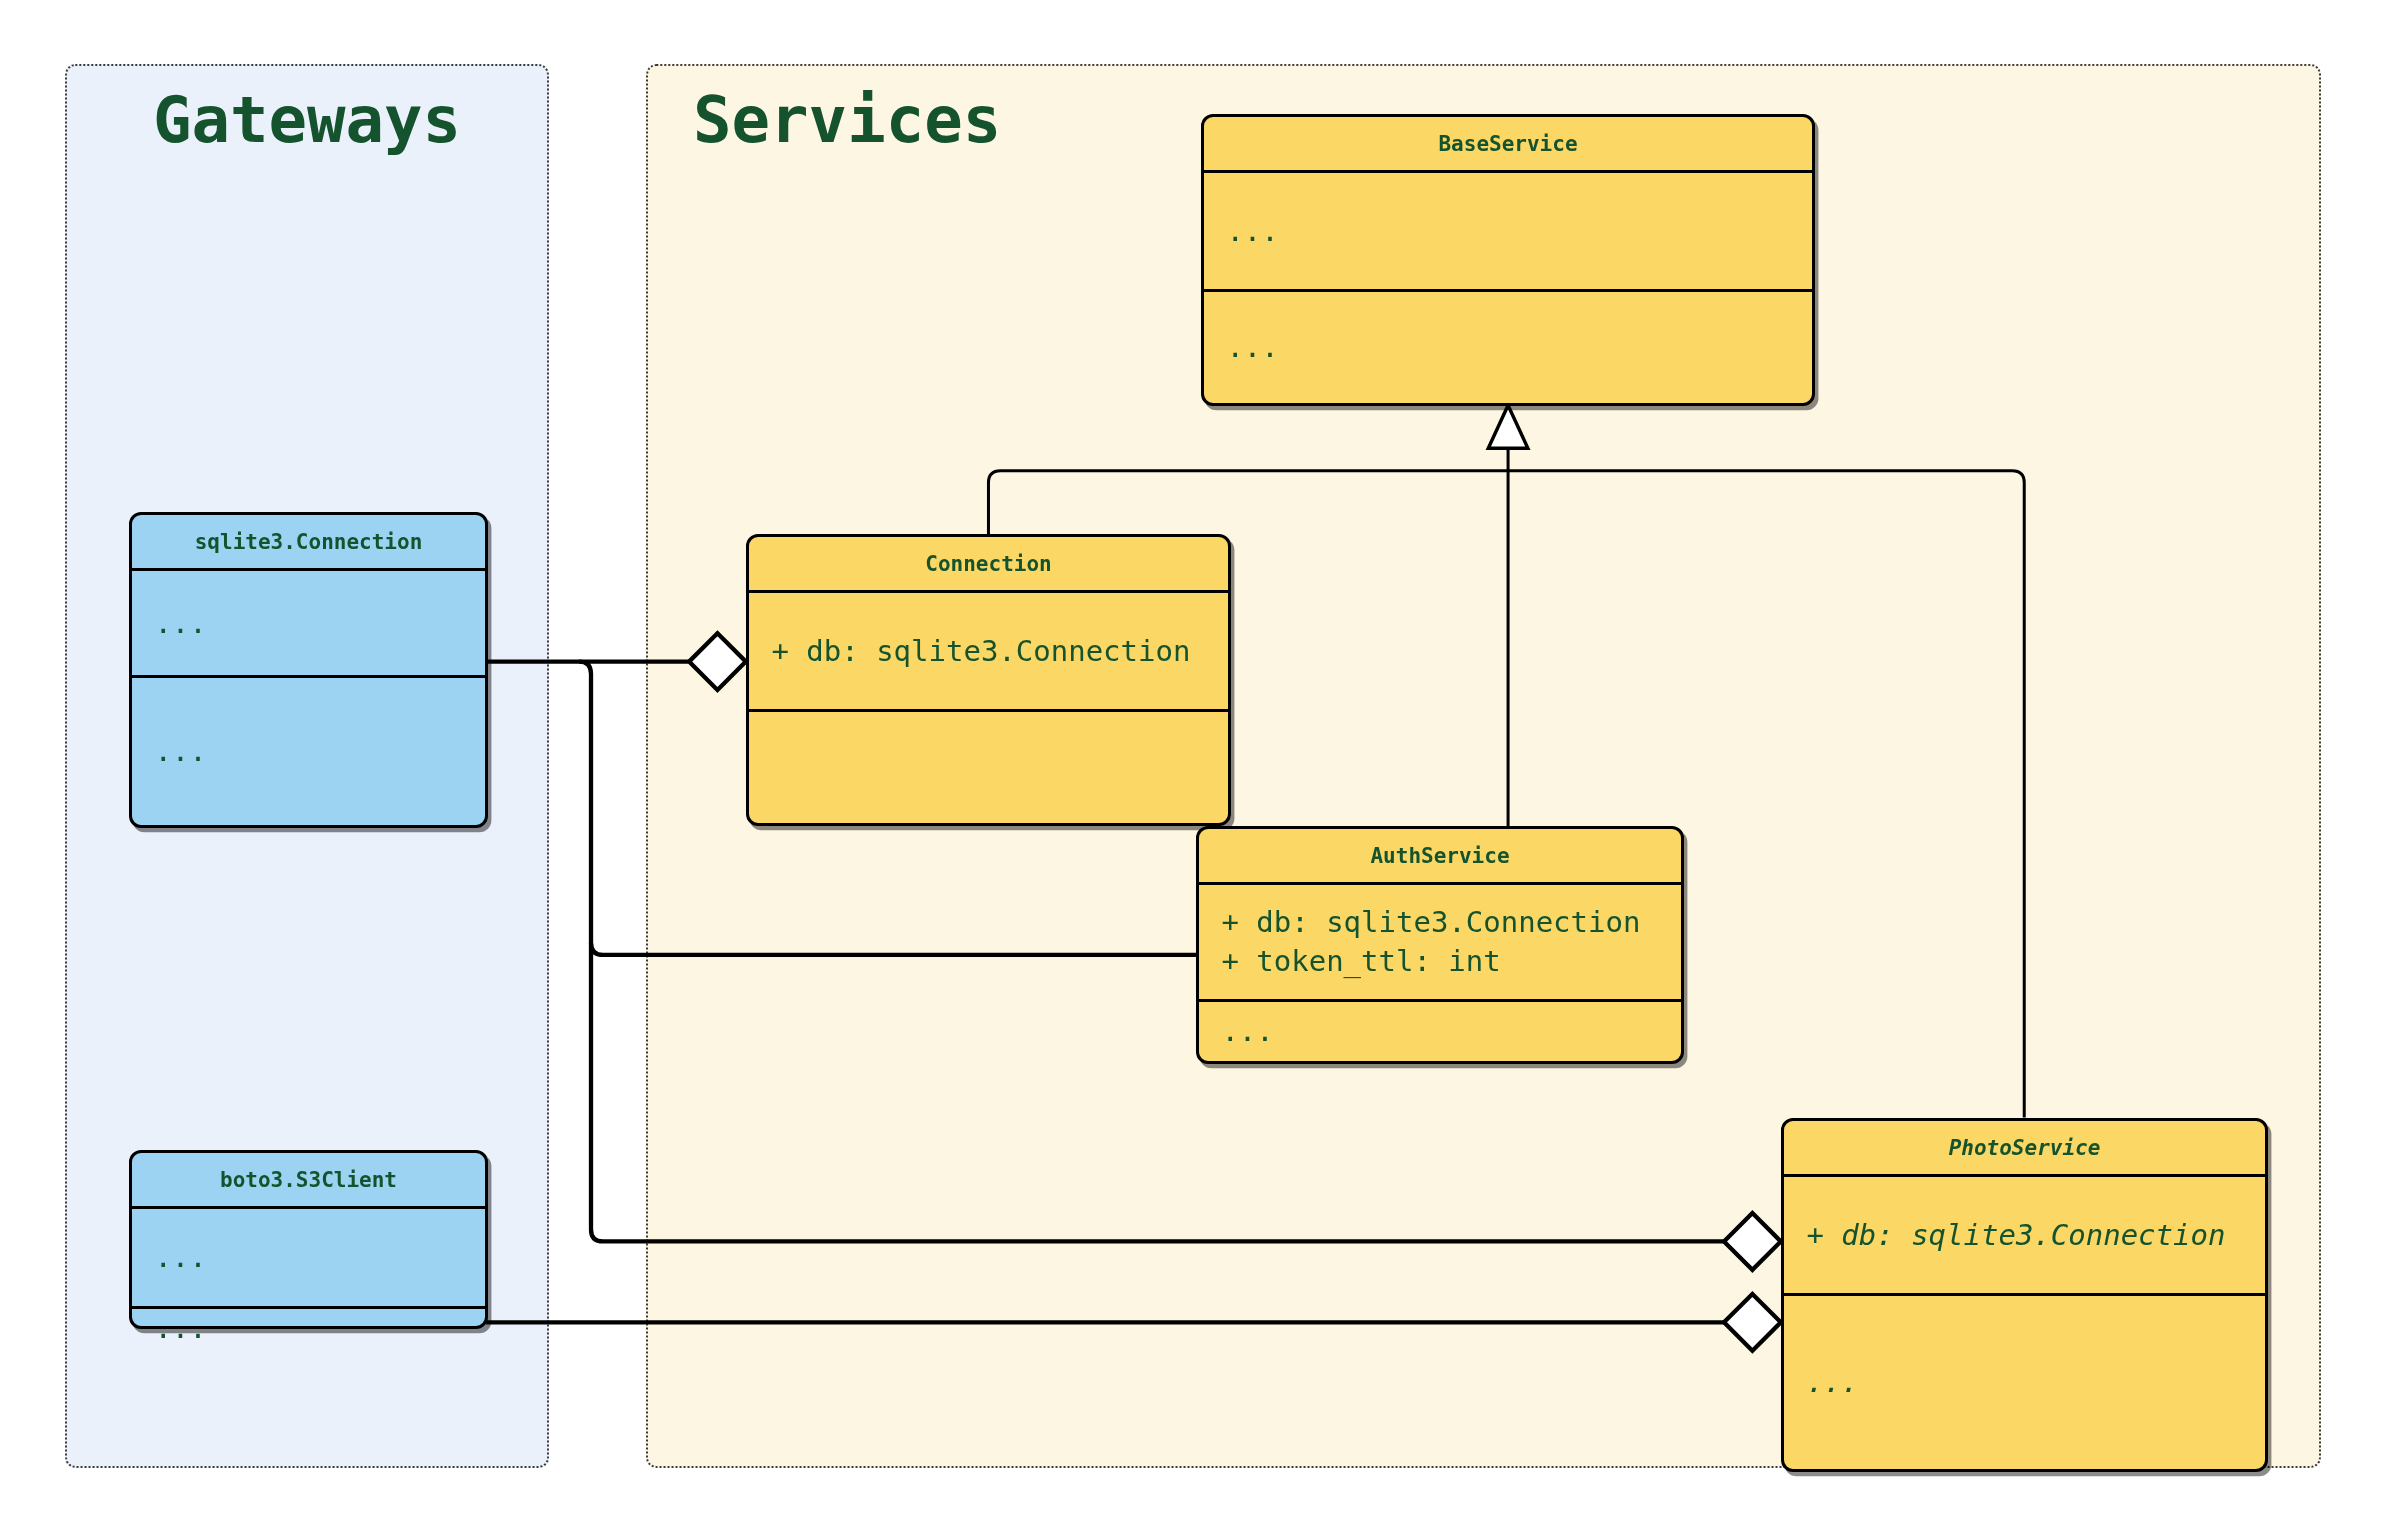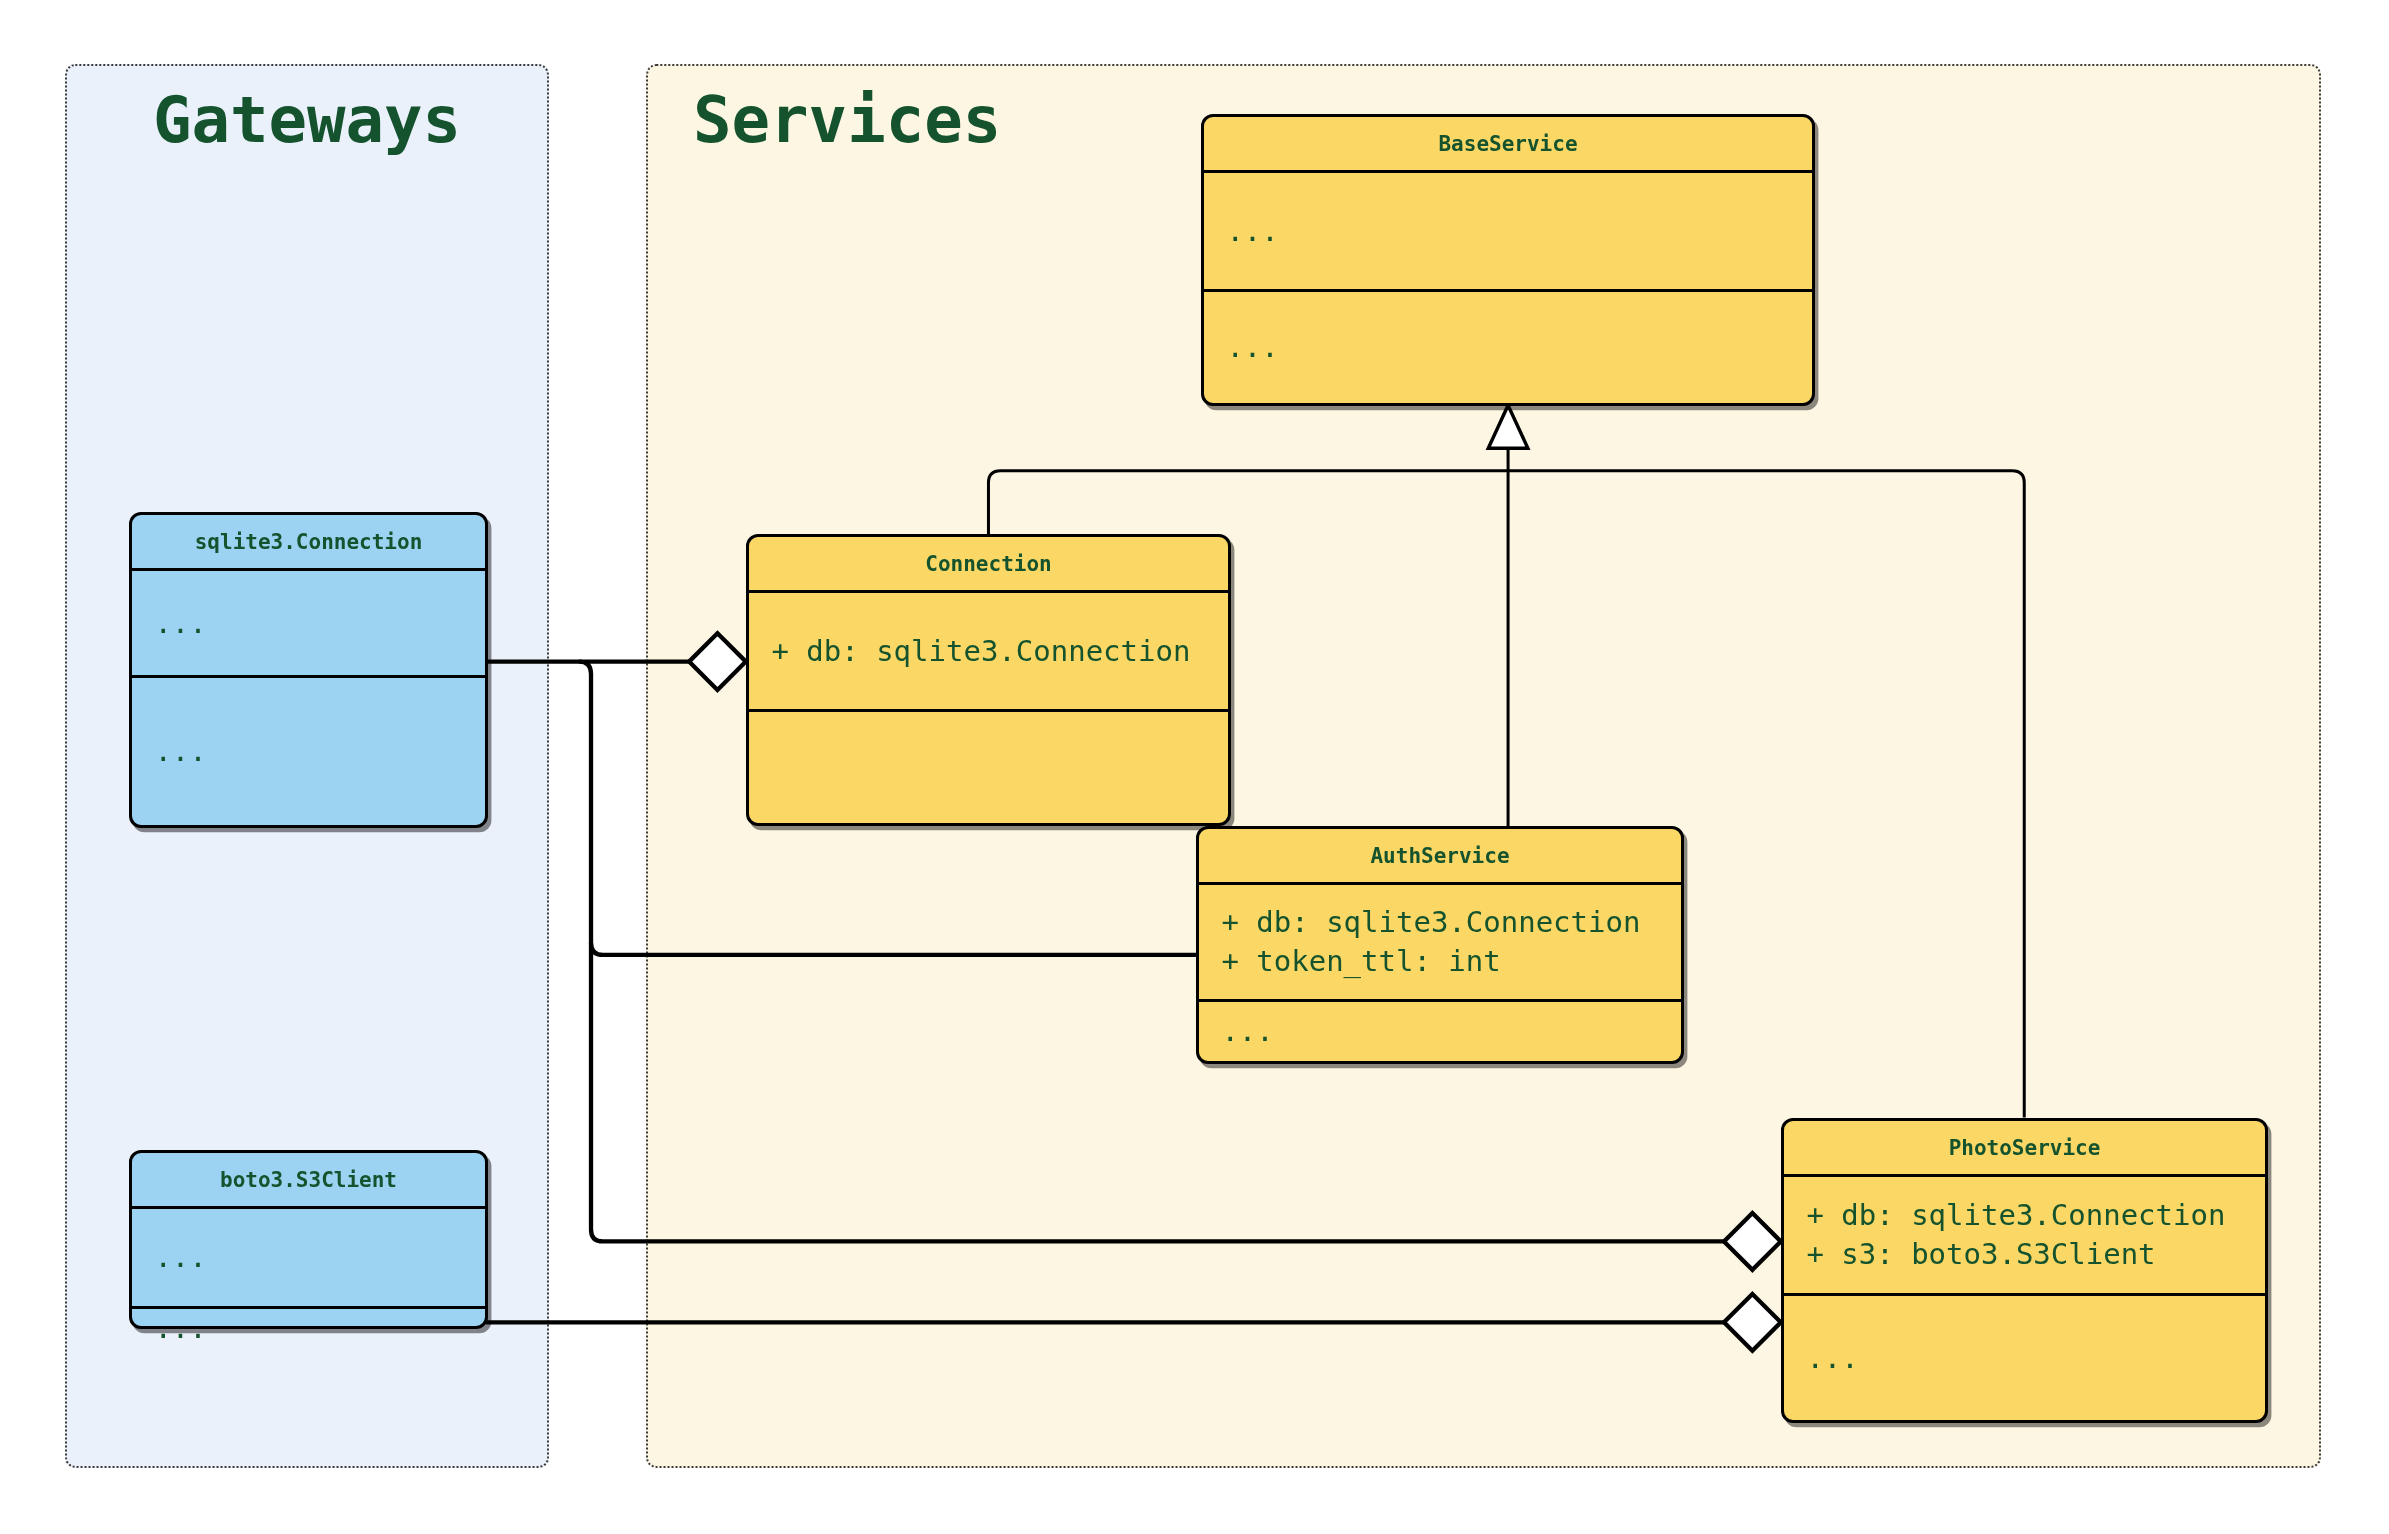--- a/index.html
+++ b/index.html
@@ -65,21 +65,21 @@
   #box-base .cls-sec.attrs { height:119px; }
 
   #box-user    { left:746px;  top:534px;  width:485px; height:292px; }
   #box-user .cls-title { height:53px; }
   #box-user .cls-sec.attrs { height:119px; }
 
   #box-auth    { left:1196px; top:826px;  width:488px; height:238px; }
   #box-auth .cls-title { height:53px; }
   #box-auth .cls-sec.attrs { height:117px; }
 
-  #box-photo   { left:1781px; top:1118px; width:487px; height:305px; }
+  #box-photo   { left:1781px; top:1118px; width:487px; height:354px;font-style:italic; }
   #box-photo .cls-title { height:53px; }
   #box-photo .cls-sec.attrs { height:119px; }
 </style>
 </head>
 <body>
 
 <div class="canvas">
 
   <section class="panel" id="panel-gateways">
     <div class="panel-title">Gateways</div>
@@ -152,21 +152,20 @@
     </div>
     <div class="cls-sec methods">
       <div class="cls-line">...</div>
     </div>
   </div>
 
   <div class="cls-box yellow" id="box-photo">
     <div class="cls-title">PhotoService</div>
     <div class="cls-sec attrs">
       <div class="cls-line">+ db: sqlite3.Connection</div>
-      <div class="cls-line">+ s3: boto3.S3Client</div>
     </div>
     <div class="cls-sec methods">
       <div class="cls-line">...</div>
     </div>
   </div>
 
 </div>
 
 
 </body></html>

